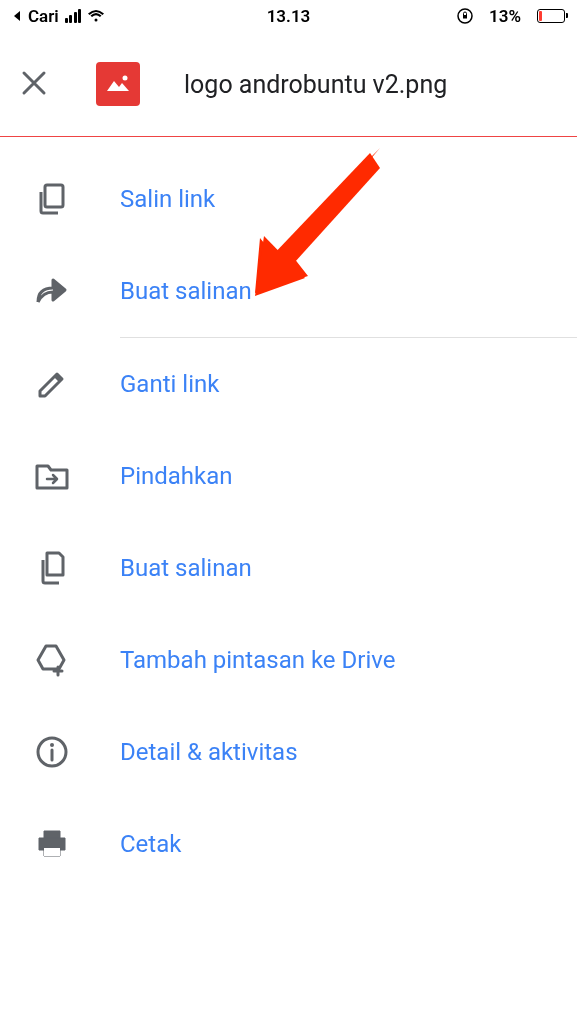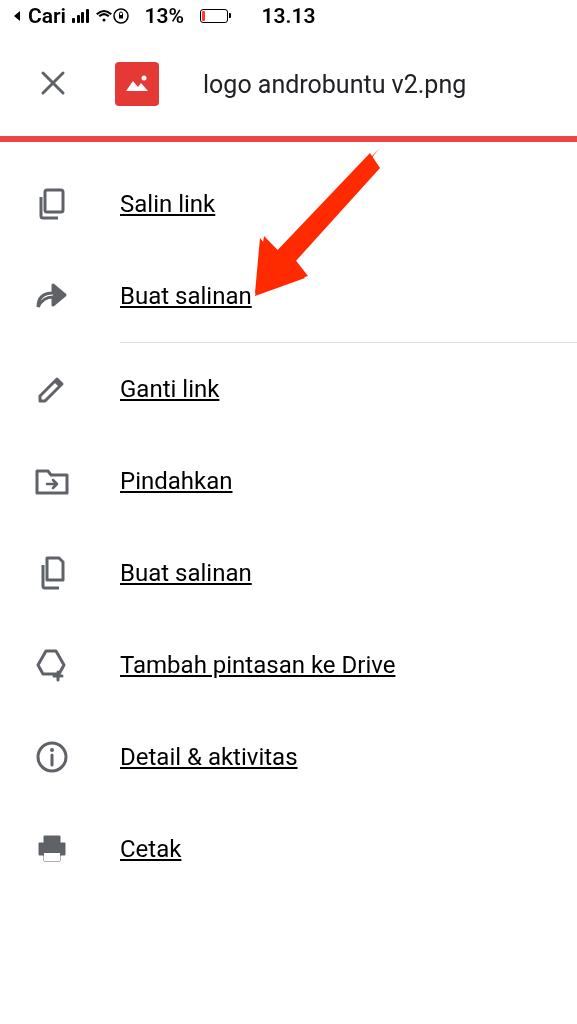--- a/index.html
+++ b/index.html
@@ -12,22 +12,23 @@
       height: 1024px;
       font-family: -apple-system, BlinkMacSystemFont, 'Segoe UI', Roboto, sans-serif;
       background: #fff;
       overflow: hidden;
       position: relative;
     }
     .status-bar {
       height: 32px;
       display: flex;
       align-items: center;
+      justify-content: space-between;
       padding: 0 12px;
-      font-size: 21px;
+      font-size: 17px;
       font-weight: 600;
       color: #000;
     }
     .status-left {
       display: flex;
       align-items: center;
       gap: 6px;
     }
     .status-center {
       position: absolute;
@@ -61,23 +62,23 @@
     }
     .battery-fill {
       width: 13%;
       height: 100%;
       background: #ff3b30;
       border-radius: 1px;
     }
     .header {
       display: flex;
       align-items: center;
-      padding: 30px 35px;
+      padding: 30px 16px;
       gap: 44px;
-      border-bottom: 6px solid #ef4444;
+      border-bottom: 1px solid #ef4444;
     }
     .close-btn {
       background: none;
       border: none;
       cursor: pointer;
       padding: 4px;
     }
     .file-icon {
       width: 44px;
       height: 44px;
@@ -104,22 +105,21 @@
     .menu-icon {
       width: 36px;
       height: 36px;
       display: flex;
       align-items: center;
       justify-content: center;
       flex-shrink: 0;
     }
     .menu-label {
       font-size: 24px;
-      color: #000000;
-      text-decoration: underline;
+      color: #3b82f6;
     }
     .divider {
       height: 1px;
       background: #e0e0e0;
       margin-left: 120px;
     }
     .arrow-annotation {
       position: absolute;
       top: 148px;
       left: 250px;

